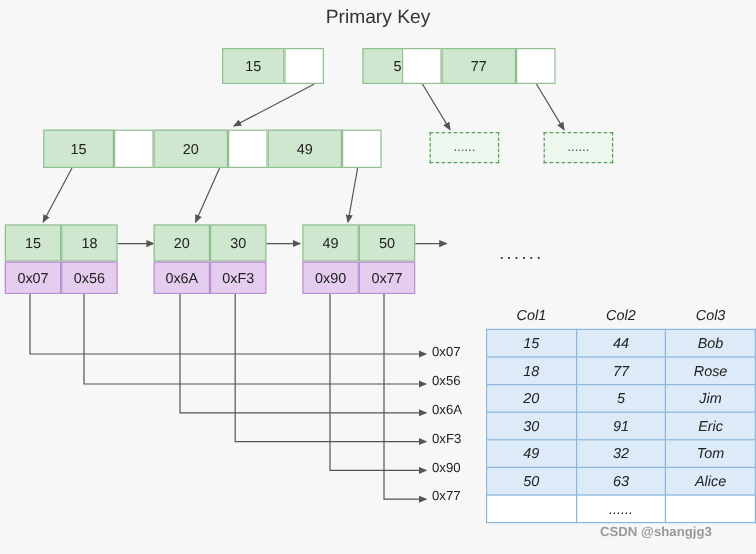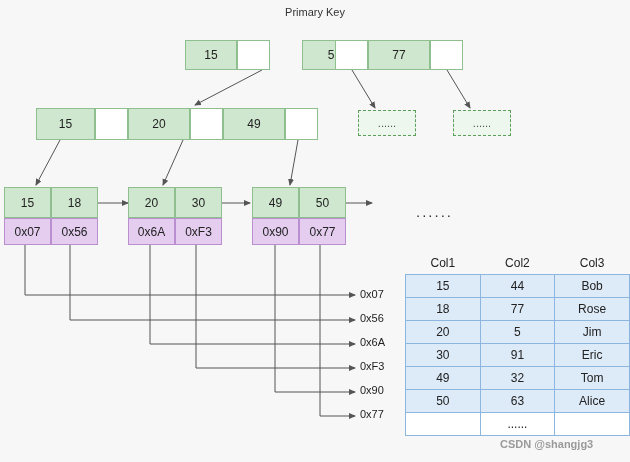--- a/index.html
+++ b/index.html
@@ -6,21 +6,21 @@
   body{
     width:630px;height:462px;
     background:#f7f7f7;
     font-family:"Liberation Sans", sans-serif;
     position:relative;
     overflow:hidden;
   }
   #stage{position:absolute;left:0;top:0;width:630px;height:462px;}
   .abs{position:absolute;}
   .title{
-    font-size:11px;color:#333;text-align:center;
+    font-size:16px;color:#333;text-align:center;
   }
   
   .cell{
     position:absolute;
     box-sizing:border-box;
     border:1px solid #8fbf8f;
     font-size:12px;
     color:#222;
     display:flex;align-items:center;justify-content:center;
     background:#ffffff;
@@ -40,20 +40,21 @@
     position:absolute;font-size:15px;color:#333;letter-spacing:2px;
   }
   .ptrlabel{
     position:absolute;font-size:11px;color:#222;
   }
   
   .tbl{
     position:absolute;
     border-collapse:collapse;
     font-size:12px;
+    font-style:italic;
   }
   .tbl th{
     border:none;
     background:#f7f7f7;
     color:#222;
     font-weight:normal;
     padding:4px 0;
     width:75px;
     text-align:center;
   }

